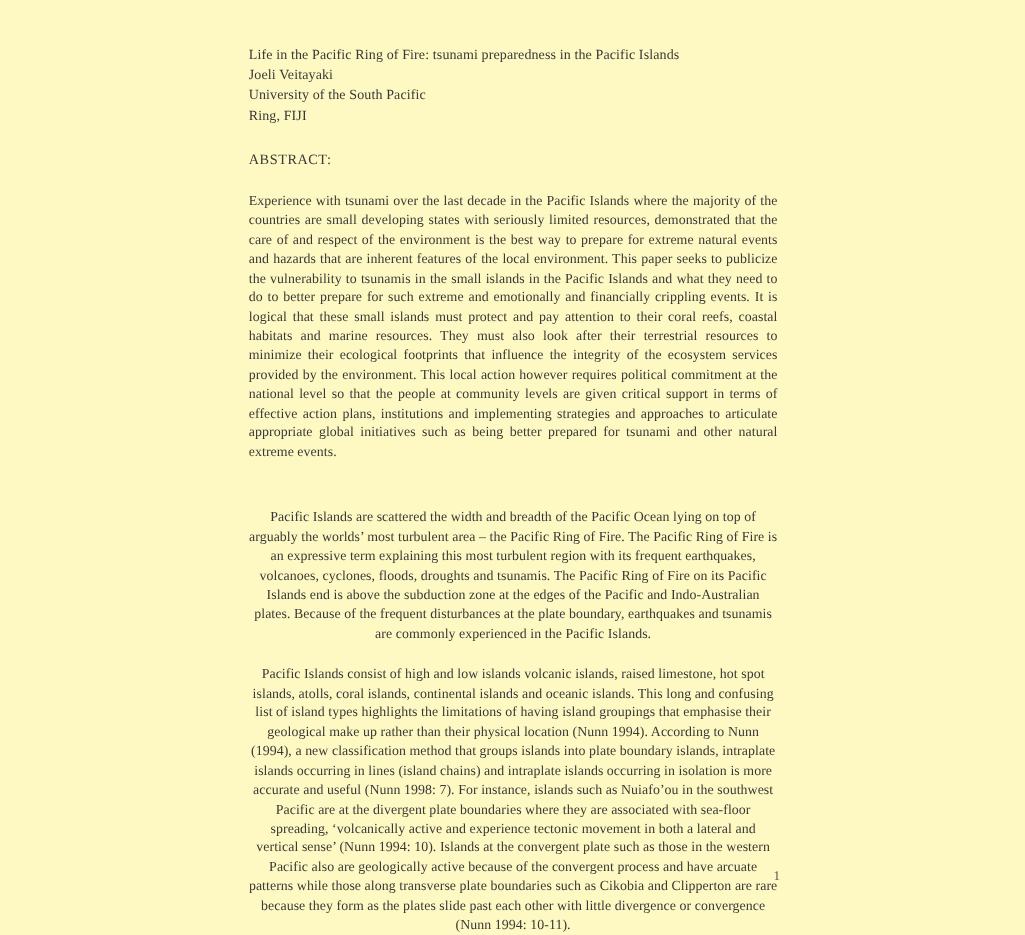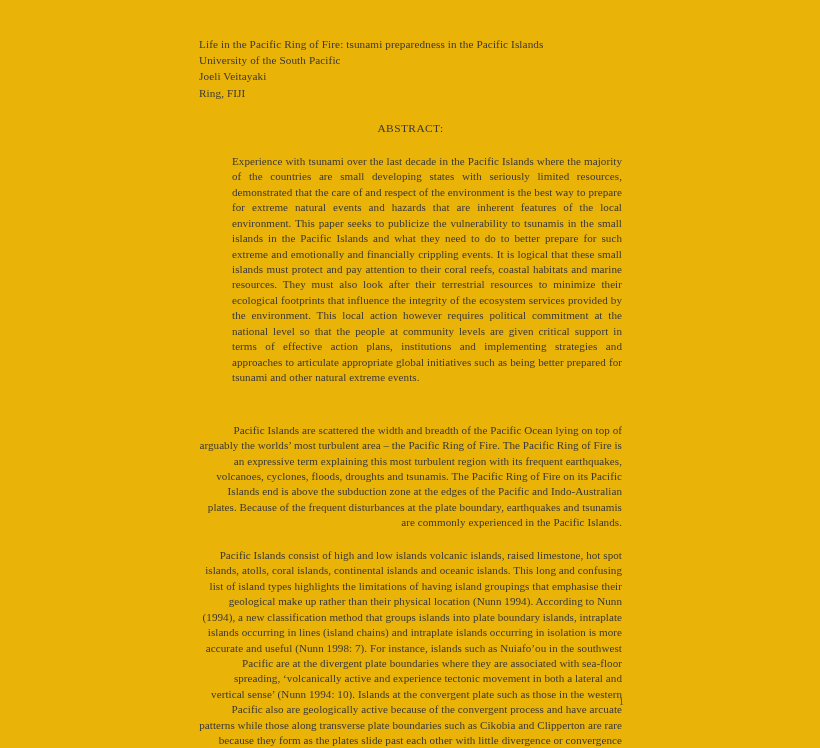--- a/index.html
+++ b/index.html
@@ -12,21 +12,21 @@
     background: #f5f5f5;
     font-family: "Liberation Serif", "DejaVu Serif", serif;
     color: #33312f;
     overflow: hidden;
   }
 
   .page {
     position: relative;
     width: 820px;
     height: 748px;
-    background: #eab308;
+    background: #fef9c3;
     box-sizing: border-box;
   }
 
   .content {
     position: absolute;
     left: 199px;
     top: 36px;
     width: 423px;
   }
 
@@ -38,34 +38,32 @@
   }
   .title-block > div {
     white-space: pre;
   }
 
   .heading {
     font-size: 11.4px;
     line-height: 15px;
     color: #3a3836;
     letter-spacing: 0.45px;
-    text-align: center;
   }
 
   .para {
     font-size: 11.1px;
     line-height: 15.45px;
     color: #3a3836;
-    text-align: right;
+    text-align: center;
     letter-spacing: 0.05px;
   }
   .para.justified {
     text-align: justify;
     text-justify: inter-word;
-    margin-left: 33px;
   }
 
   .gap-title-abstract { height: 20px; }
   .gap-abstract-body  { height: 18px; }
   .gap-body-intro     { height: 19px; }
   .gap-intro-p1       { height: 18px; }
   .gap-p1-p2          { height: 17px; }
 
   .page-number {
     position: absolute;
@@ -79,22 +77,22 @@
 </style>
 </head>
 <body>
 
 <div class="page">
 
   <div class="content">
 
     <div class="title-block">
       <div>Life in the Pacific Ring of Fire: tsunami preparedness in the Pacific Islands</div>
+      <div>Joeli Veitayaki</div>
       <div>University of the South Pacific</div>
-      <div>Joeli Veitayaki</div>
       <div>Ring, FIJI</div>
     </div>
 
     <div class="gap-title-abstract"></div>
 
     <div class="heading">ABSTRACT:</div>
 
     <div class="gap-abstract-body"></div>
 
     <div class="para justified">Experience with tsunami over the last decade in the Pacific Islands where the majority of the countries are small developing states with seriously limited resources, demonstrated that the care of and respect of the environment is the best way to prepare for extreme natural events and hazards that are inherent features of the local environment. This paper seeks to publicize the vulnerability to tsunamis in the small islands in the Pacific Islands and what they need to do to better prepare for such extreme and emotionally and financially crippling events. It is logical that these small islands must protect and pay attention to their coral reefs, coastal habitats and marine resources. They must also look after their terrestrial resources to minimize their ecological footprints that influence the integrity of the ecosystem services provided by the environment. This local action however requires political commitment at the national level so that the people at community levels are given critical support in terms of effective action plans, institutions and implementing strategies and approaches to articulate appropriate global initiatives such as being better prepared for tsunami and other natural extreme events.</div>

